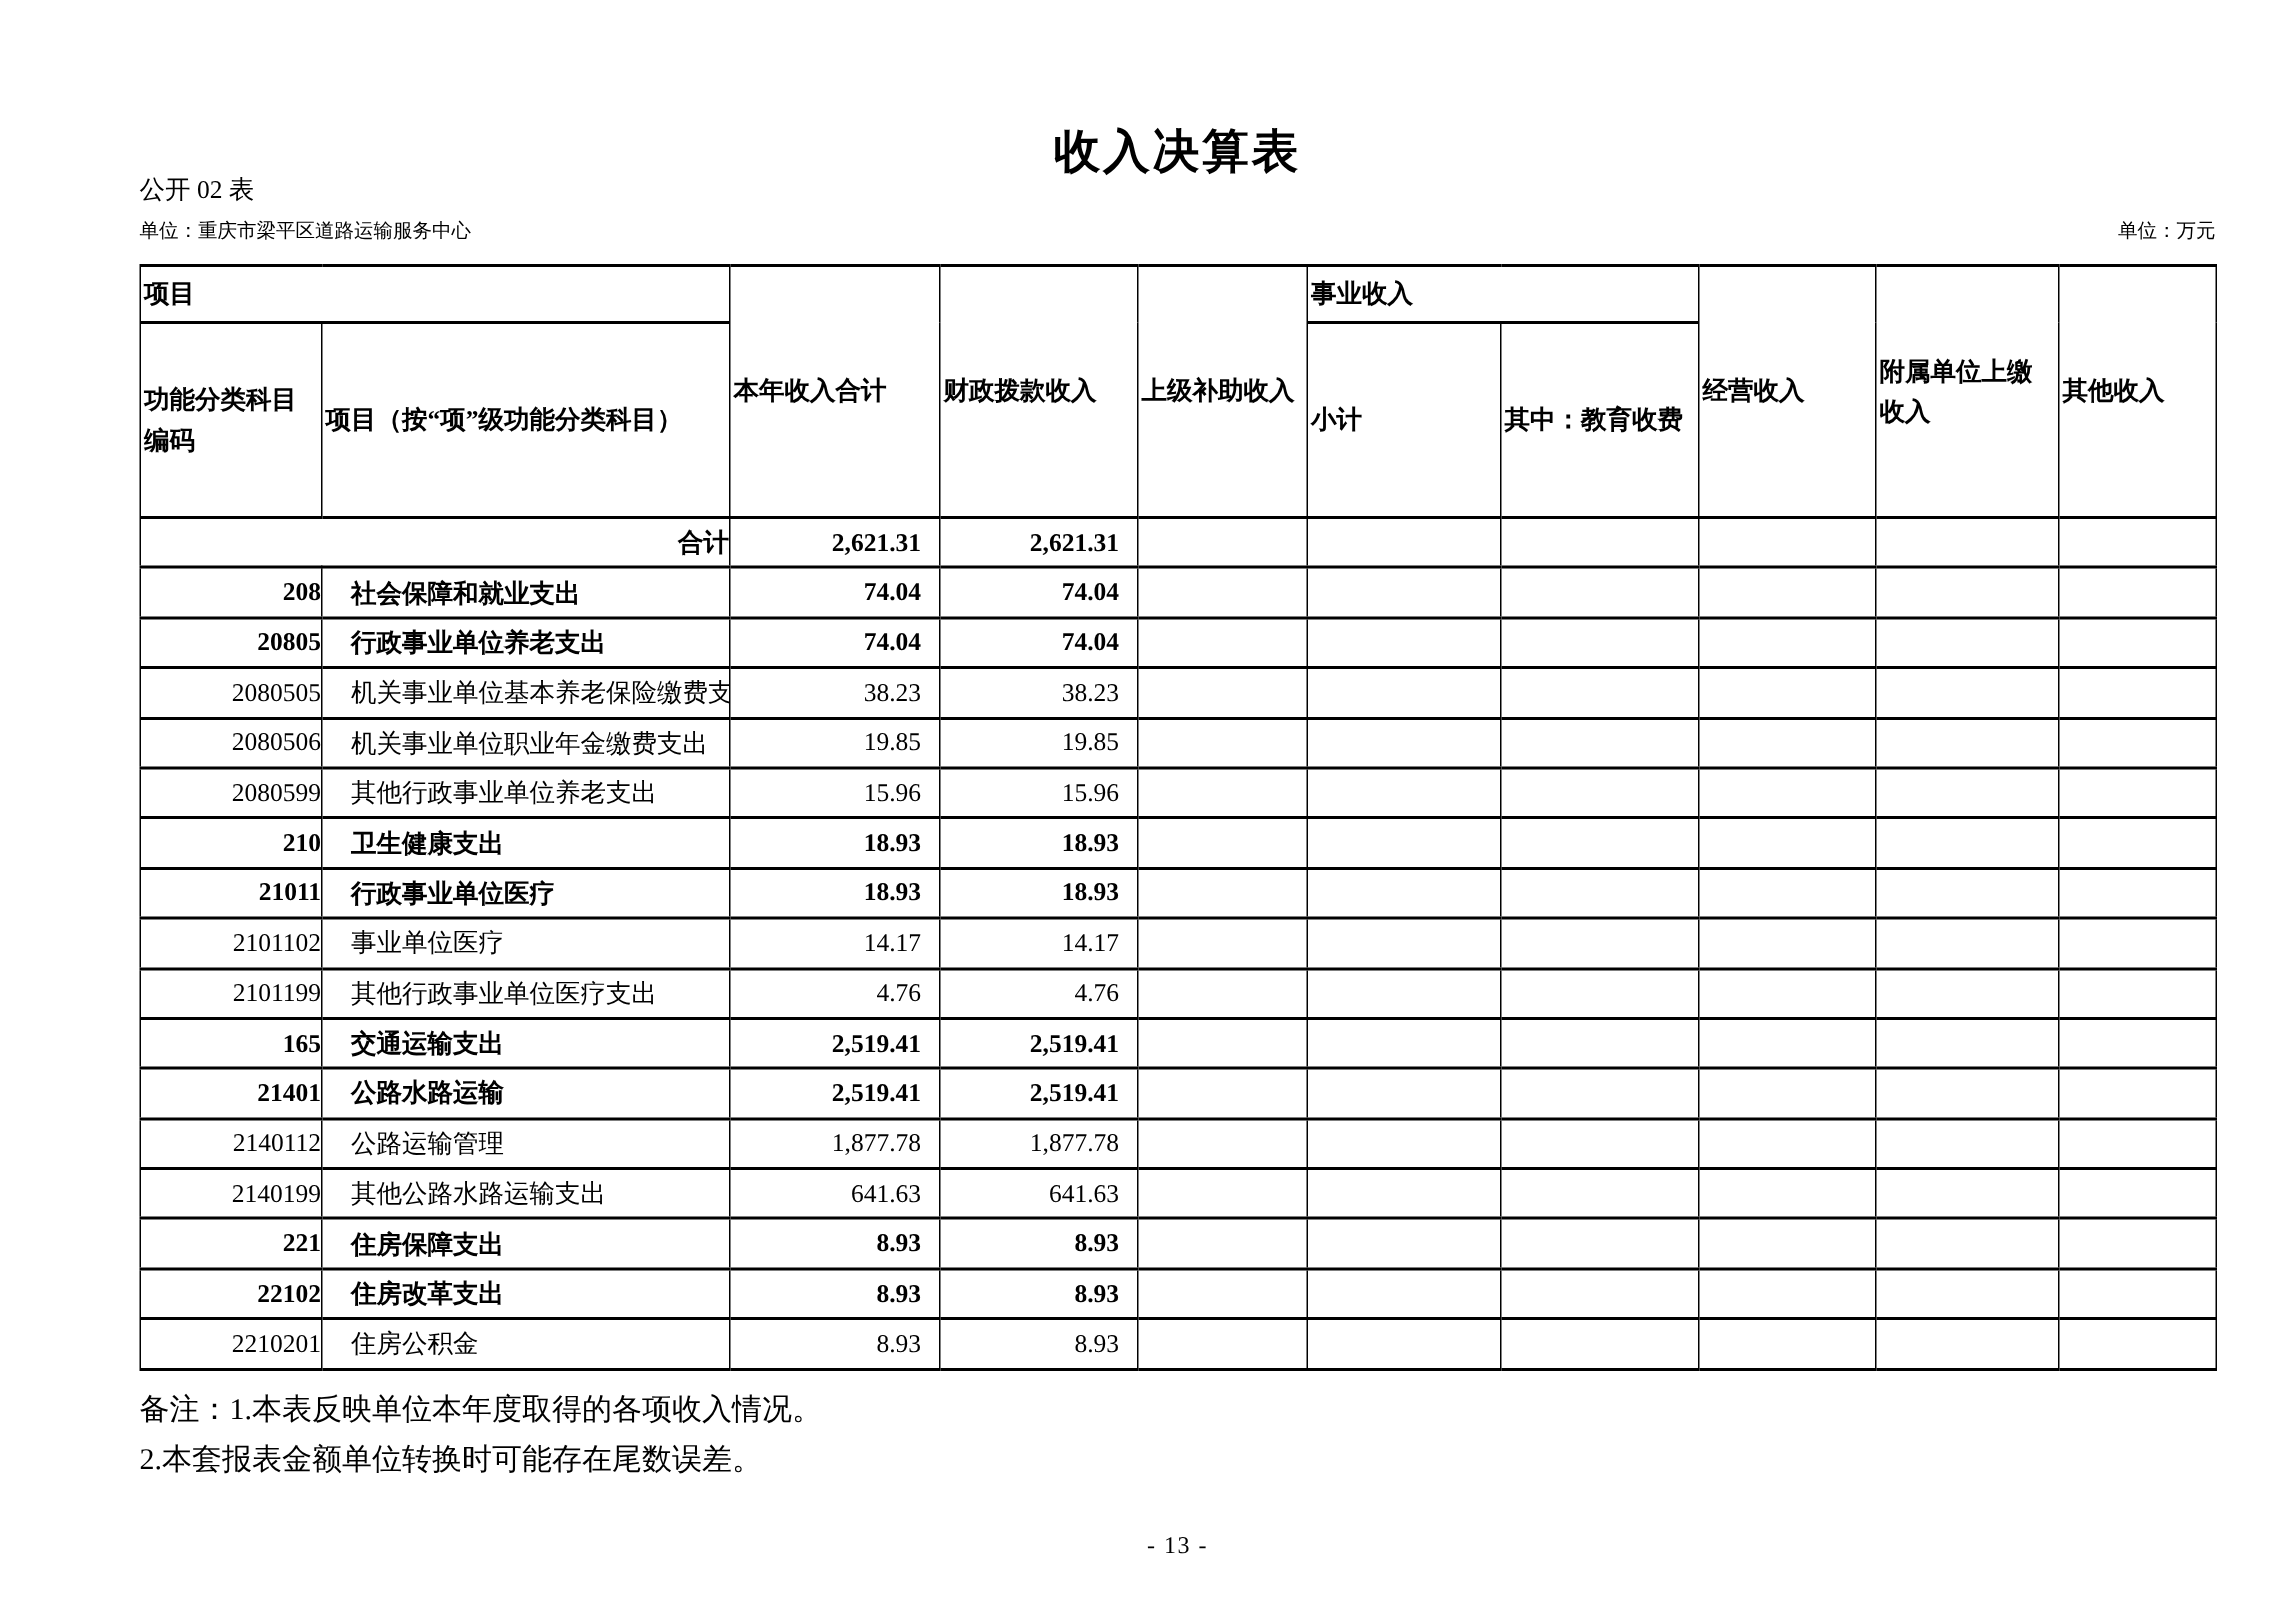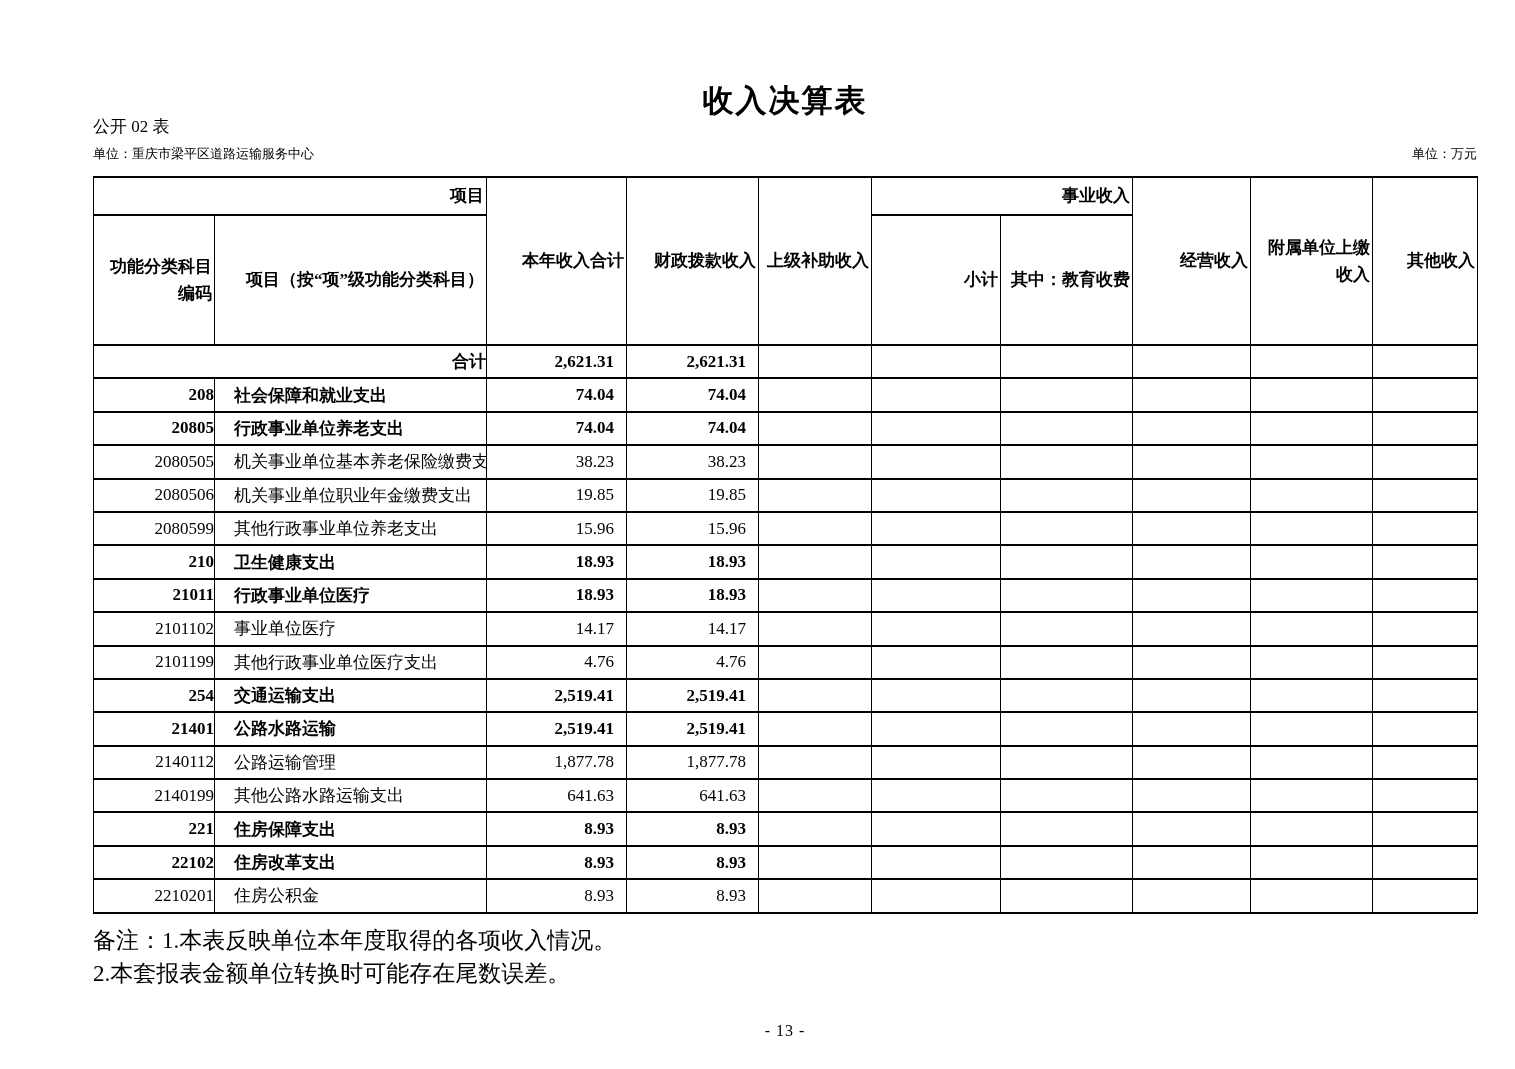--- a/index.html
+++ b/index.html
@@ -25,34 +25,34 @@
   table.income-table {
     position: absolute; top: 176px; left: 93px;
     width: 1384px; border-collapse: collapse; table-layout: fixed;
   }
   .income-table th, .income-table td {
     border-left: 1px solid #000; border-right: 1px solid #000;
     border-top: 2px solid #000; border-bottom: 2px solid #000;
     overflow: hidden; white-space: nowrap;
   }
   .income-table th {
-    font-size: 17px; font-weight: bold; text-align: right;
+    font-size: 17px; font-weight: bold; text-align: left;
     vertical-align: middle; line-height: 1.6; white-space: pre-line;
     padding: 0 2px;
   }
   tr.hdr-top { height: 38px; }
   tr.hdr-sub { height: 130px; }
   tr.data-row { height: 33.4px; }
   .income-table td { font-size: 17px; vertical-align: middle; padding: 0; }
   td.cell-code  { text-align: right; padding-left: 3px; }
   td.cell-name  { text-align: left; padding-left: 19px; }
   td.cell-num   { text-align: right; padding-right: 12px; }
   td.cell-total-label { text-align: right; }
   tr.bold td { font-weight: bold; }
-  .notes { position: absolute; left: 93px; top: 924px; font-size: 23px; line-height: 33px; }
+  .notes { position: absolute; left: 93px; top: 924px; font-size: 20px; line-height: 33px; }
   .page-number {
     position: absolute; top: 1022px; left: 93px; width: 1384px;
     text-align: center; font-size: 16px; letter-spacing: 1px;
   }
 </style>
 </head>
 <body>
 
 <div class="doc-title">收入决算表</div>
 <div class="table-code">公开 02 表</div>
@@ -208,21 +208,21 @@
         <td class="cell-num">4.76</td>
         <td class="cell-num">4.76</td>
         <td class="cell-num"></td>
         <td class="cell-num"></td>
         <td class="cell-num"></td>
         <td class="cell-num"></td>
         <td class="cell-num"></td>
         <td class="cell-num"></td>
       </tr>
       <tr class="data-row bold">
-        <td class="cell-code">254</td>
+        <td class="cell-code">165</td>
         <td class="cell-name">交通运输支出</td>
         <td class="cell-num">2,519.41</td>
         <td class="cell-num">2,519.41</td>
         <td class="cell-num"></td>
         <td class="cell-num"></td>
         <td class="cell-num"></td>
         <td class="cell-num"></td>
         <td class="cell-num"></td>
         <td class="cell-num"></td>
       </tr>

